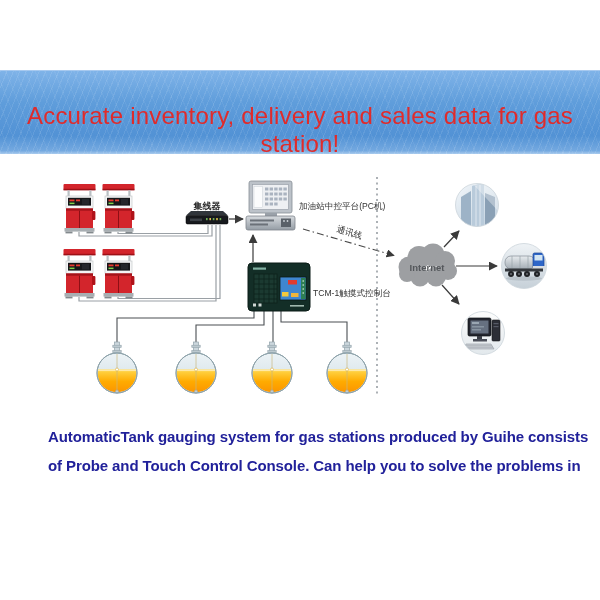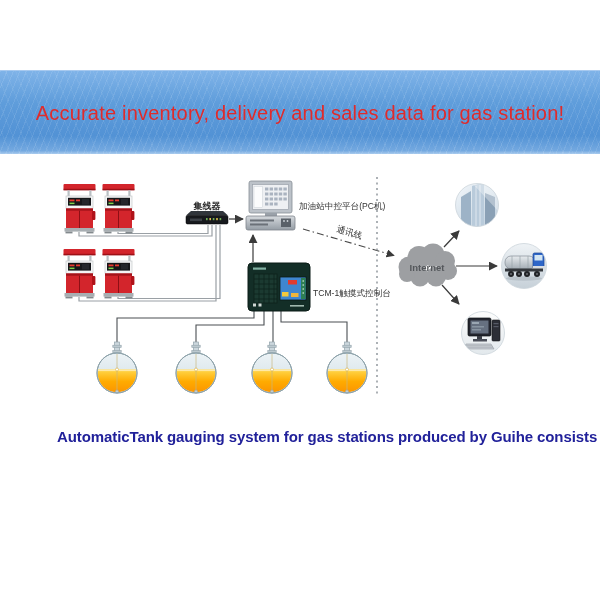--- a/index.html
+++ b/index.html
@@ -7,24 +7,24 @@
   .slide{position:absolute;inset:0;background:#ffffff;}
   .banner{position:absolute;left:0;top:70px;width:600px;height:83px;
     background:linear-gradient(180deg,#7fb3e8 0%,#5f9ddb 38%,#5292d5 78%,#74a9e0 96%,#a9cbee 100%);
     border-top:1px solid #a7c9ef;}
   .banner::before{content:"";position:absolute;inset:0;
     background:
       repeating-linear-gradient(112deg,rgba(255,255,255,.13) 0 1px,rgba(255,255,255,0) 1px 6px),
       repeating-linear-gradient(68deg,rgba(255,255,255,.08) 0 1px,rgba(255,255,255,0) 1px 9px);
     opacity:.75;}
   .banner-title{position:absolute;left:0;top:0;width:100%;padding-top:31px;
-    text-align:center;font-size:20px;letter-spacing:.2px;color:#e02b2b;font-weight:normal;}
+    text-align:center;font-size:24px;letter-spacing:.2px;color:#e02b2b;font-weight:normal;}
   svg.diagram{position:absolute;left:0;top:0;width:600px;height:600px;}
   .footer{position:absolute;left:48px;top:423px;width:520px;color:#21219a;
-    font-size:15px;font-weight:bold;letter-spacing:-0.1px;margin-left:9px;}
+    font-size:15px;font-weight:bold;letter-spacing:-0.1px;}
   .footer .line{height:28.5px;line-height:28.5px;white-space:nowrap;}
   text{font-family:"Liberation Sans","DejaVu Sans",sans-serif;}
 </style>
 </head>
 <body>
 
 <div class="slide">
 
   <div class="banner">
     <div class="banner-title">Accurate inventory, delivery and sales data for gas station!</div>
@@ -295,15 +295,16 @@
         <polygon points="466,344 491,344 494,349 463,349" fill="#c9ced4" stroke="#959ba1" stroke-width="0.6"></polygon>
         <line x1="465.5" y1="345.7" x2="492" y2="345.7" stroke="#a7adb3" stroke-width="0.7"></line>
         <line x1="465" y1="347.3" x2="493" y2="347.3" stroke="#a7adb3" stroke-width="0.7"></line>
       </g>
       <circle cx="483" cy="333" r="21.5" fill="none" stroke="#ccd4da" stroke-width="0.8"></circle>
     </g>
   </svg>
 
   <div class="footer">
     <div class="line">AutomaticTank gauging system for gas stations produced by Guihe consists</div>
+    <div class="line">of Probe and Touch Control Console. Can help you to solve the problems in</div>
   </div>
 
 </div>
 
 </body></html>

